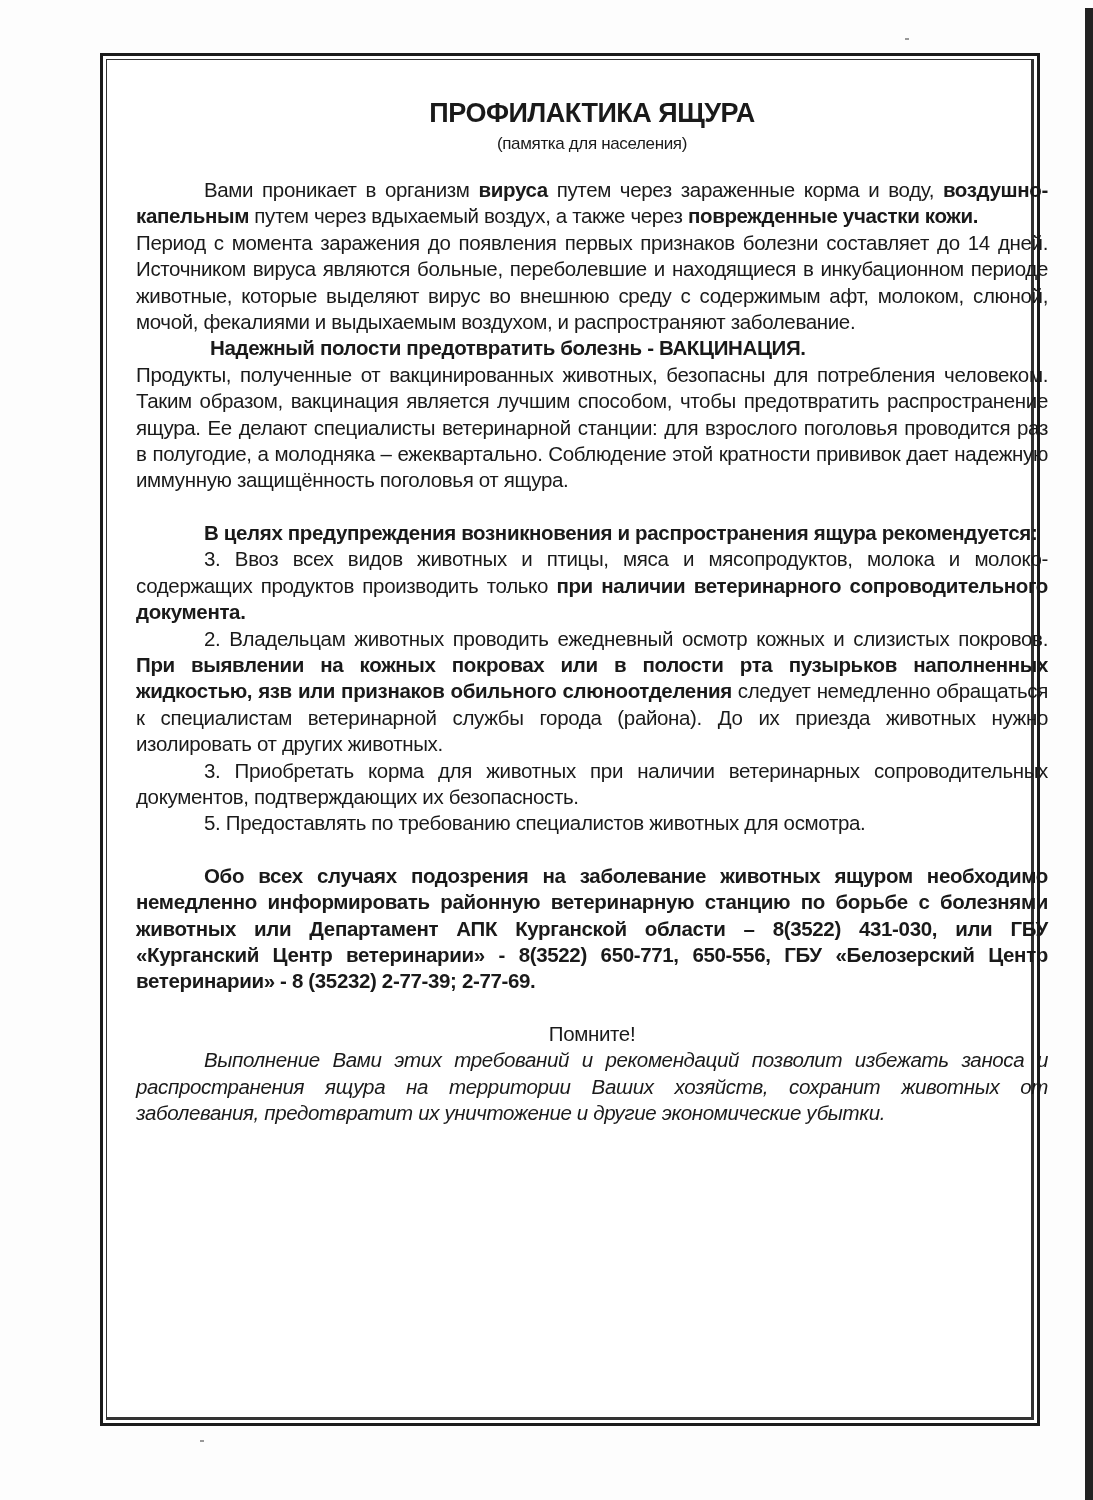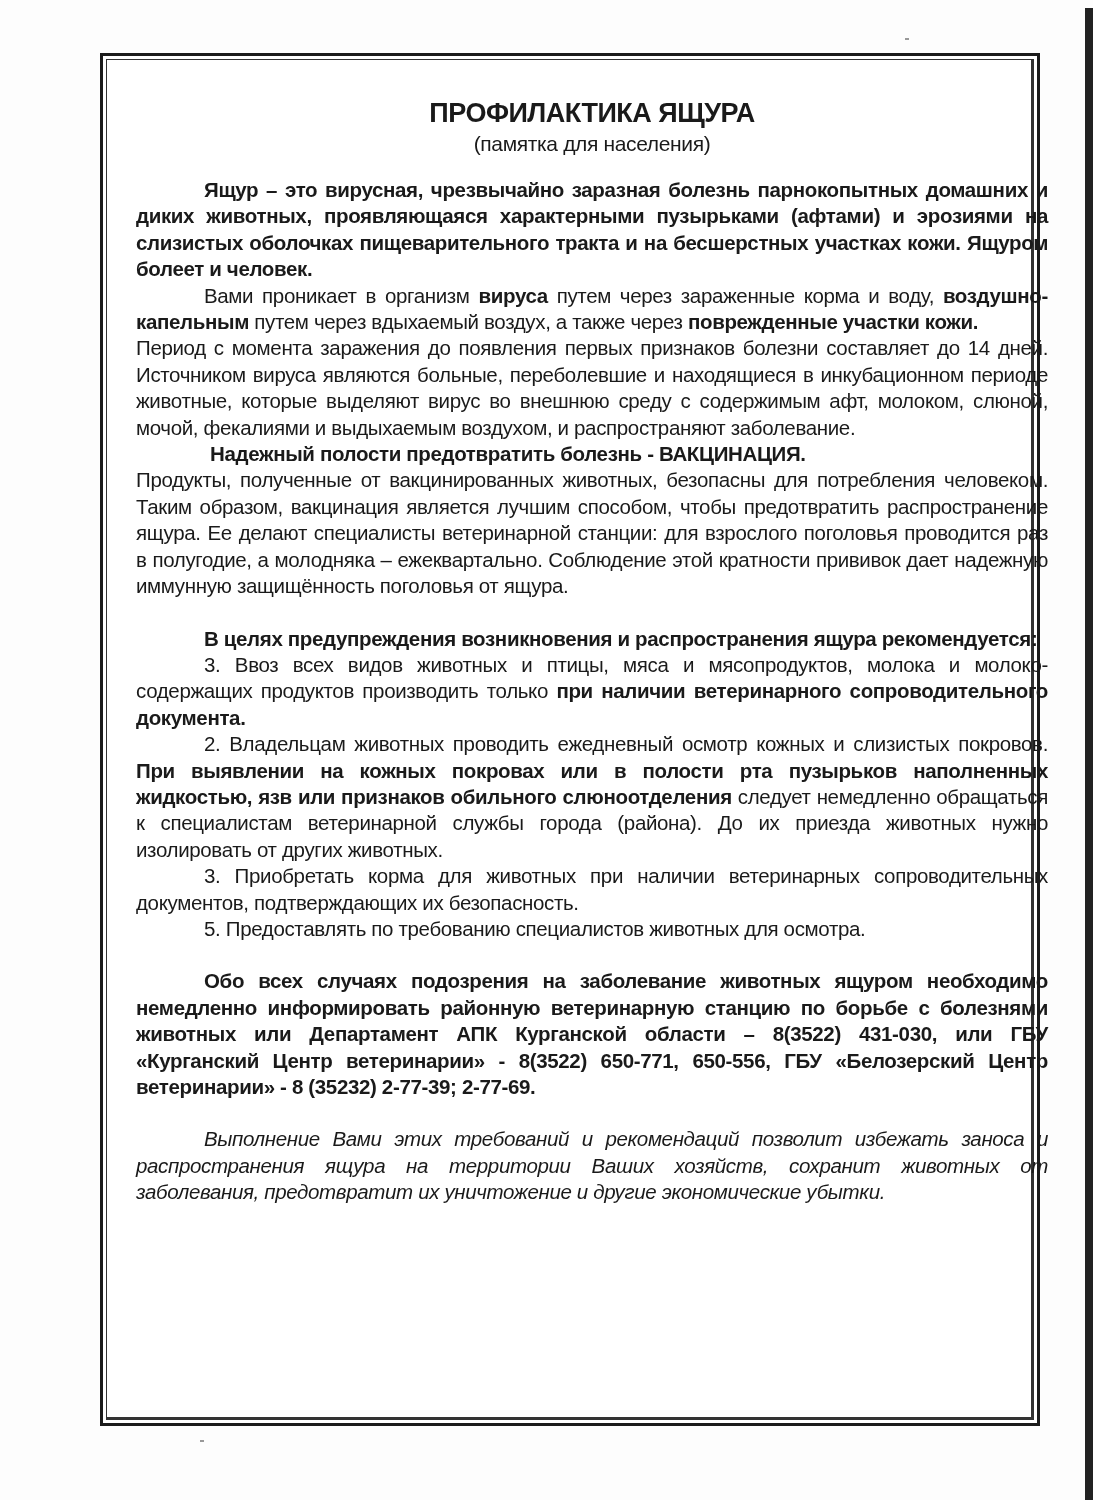--- a/index.html
+++ b/index.html
@@ -14,21 +14,21 @@
   }
   .frame-inner {
     position: absolute; left: 3px; top: 3px; right: 3px; bottom: 3px;
     border: 1px solid #333; border-right-width: 3px; border-bottom-width: 3px; box-sizing: border-box;
   }
   .content {
     position: absolute; left: 116px; top: 95px; width: 912px;
     font-size: 20.5px; line-height: 26.4px; letter-spacing: -0.35px; margin-left: 20px;
   }
   .title { text-align: center; font-weight: bold; font-size: 27px; line-height: 36px; margin: 0 0 0 0; letter-spacing: -0.5px; }
-  .subtitle { text-align: center; font-size: 21px; line-height: 26px; margin: 0 0 20px 0; }
+  .subtitle { text-align: center; font-size: 17px; line-height: 26px; margin: 0 0 20px 0; }
   p { margin: 0; text-align: justify; text-align-last: left; }
   .indent { text-indent: 68px; }
   .indent-small { text-indent: 74px; }
   .b { font-weight: bold; }
   .gap { height: 26px; }
   .center { text-align: center; text-align-last: center; }
   .italic { font-style: italic; }
   .speck { position: absolute; width: 4px; height: 2px; background: #999; }
 </style>
 </head>
@@ -39,21 +39,20 @@
 <div class="speck" style="left:200px;top:1440px;"></div>
 
 <div class="frame-outer">
   <div class="frame-inner"></div>
 </div>
 
 <div class="content">
   <div class="title">ПРОФИЛАКТИКА ЯЩУРА</div>
   <div class="subtitle">(памятка для населения)</div>
 
-  <p class="indent b">Ящур – это вирусная, чрезвычайно заразная болезнь парнокопытных домашних и диких животных, проявляющаяся характерными пузырьками (афтами) и эрозиями на слизистых оболочках пищеварительного тракта и на бесшерстных участках кожи. Ящуром болеет и человек.</p>
 
   <p class="indent"><span>Вами проникает в организм </span><span class="b">вируса</span><span> путем через зараженные корма и воду, </span><span class="b">воздушно-капельным</span><span> путем через вдыхаемый воздух, а также через </span><span class="b">поврежденные участки кожи.</span></p>
 
   <p>Период с момента заражения до появления первых признаков болезни составляет до 14 дней. Источником вируса являются больные, переболевшие и находящиеся в инкубационном периоде животные, которые выделяют вирус во внешнюю среду с содержимым афт, молоком, слюной, мочой, фекалиями и выдыхаемым воздухом, и распространяют заболевание.</p>
 
   <p class="indent-small b">Надежный полости предотвратить болезнь - ВАКЦИНАЦИЯ.</p>
   <p>Продукты, полученные от вакцинированных животных, безопасны для потребления человеком. Таким образом, вакцинация является лучшим способом, чтобы предотвратить распространение ящура. Ее делают специалисты ветеринарной станции: для взрослого поголовья проводится раз в полугодие, а молодняка – ежеквартально. Соблюдение этой кратности прививок дает надежную иммунную защищённость поголовья от ящура.</p>
 
   <div class="gap"></div>
 
@@ -63,14 +62,15 @@
   <p class="indent"><span>2. Владельцам животных проводить ежедневный осмотр кожных и слизистых покровов. </span><span class="b">При выявлении на кожных покровах или в полости рта пузырьков наполненных жидкостью, язв или признаков обильного слюноотделения</span><span> следует немедленно обращаться к специалистам ветеринарной службы города (района). До их приезда животных нужно изолировать от других животных.</span></p>
   <p class="indent">3. Приобретать корма для животных при наличии ветеринарных сопроводительных документов, подтверждающих их безопасность.</p>
   <p class="indent">5. Предоставлять по требованию специалистов животных для осмотра.</p>
 
   <div class="gap"></div>
 
   <p class="indent b">Обо всех случаях подозрения на заболевание животных ящуром необходимо немедленно информировать районную ветеринарную станцию по борьбе с болезнями животных или Департамент АПК Курганской области – 8(3522) 431-030, или ГБУ «Курганский Центр ветеринарии» - 8(3522) 650-771, 650-556, ГБУ «Белозерский Центр ветеринарии» - 8 (35232) 2-77-39; 2-77-69.</p>
 
   <div class="gap"></div>
 
+  <p class="center">Помните!</p>
   <p class="indent italic">Выполнение Вами этих требований и рекомендаций позволит избежать заноса и распространения ящура на территории Ваших хозяйств, сохранит животных от заболевания, предотвратит их уничтожение и другие экономические убытки.</p>
 </div>
 
 </body></html>

